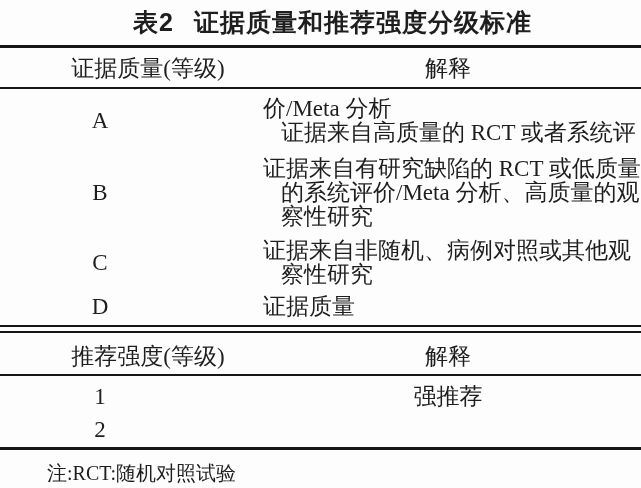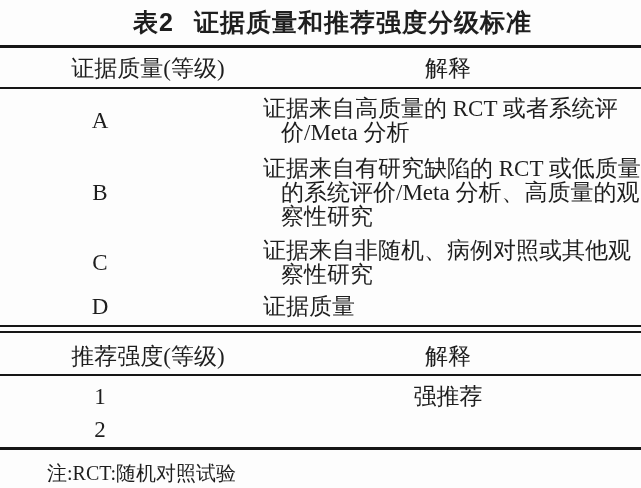--- a/index.html
+++ b/index.html
@@ -99,22 +99,22 @@
     <div class="col-exp centered">解释</div>
   </div>
 
   <div class="rule"></div>
 
   <div>
 
     <div class="trow row-a">
       <div class="col-grade">A</div>
       <div class="col-exp">
+        <div class="exp-line">价/Meta 分析</div>
         <div class="exp-line">证据来自高质量的 RCT 或者系统评</div>
-        <div class="exp-line">价/Meta 分析</div>
       </div>
     </div>
 
     <div class="trow row-b">
       <div class="col-grade">B</div>
       <div class="col-exp">
         <div class="exp-line">证据来自有研究缺陷的 RCT 或低质量</div>
         <div class="exp-line">的系统评价/Meta 分析、高质量的观</div>
         <div class="exp-line">察性研究</div>
       </div>

